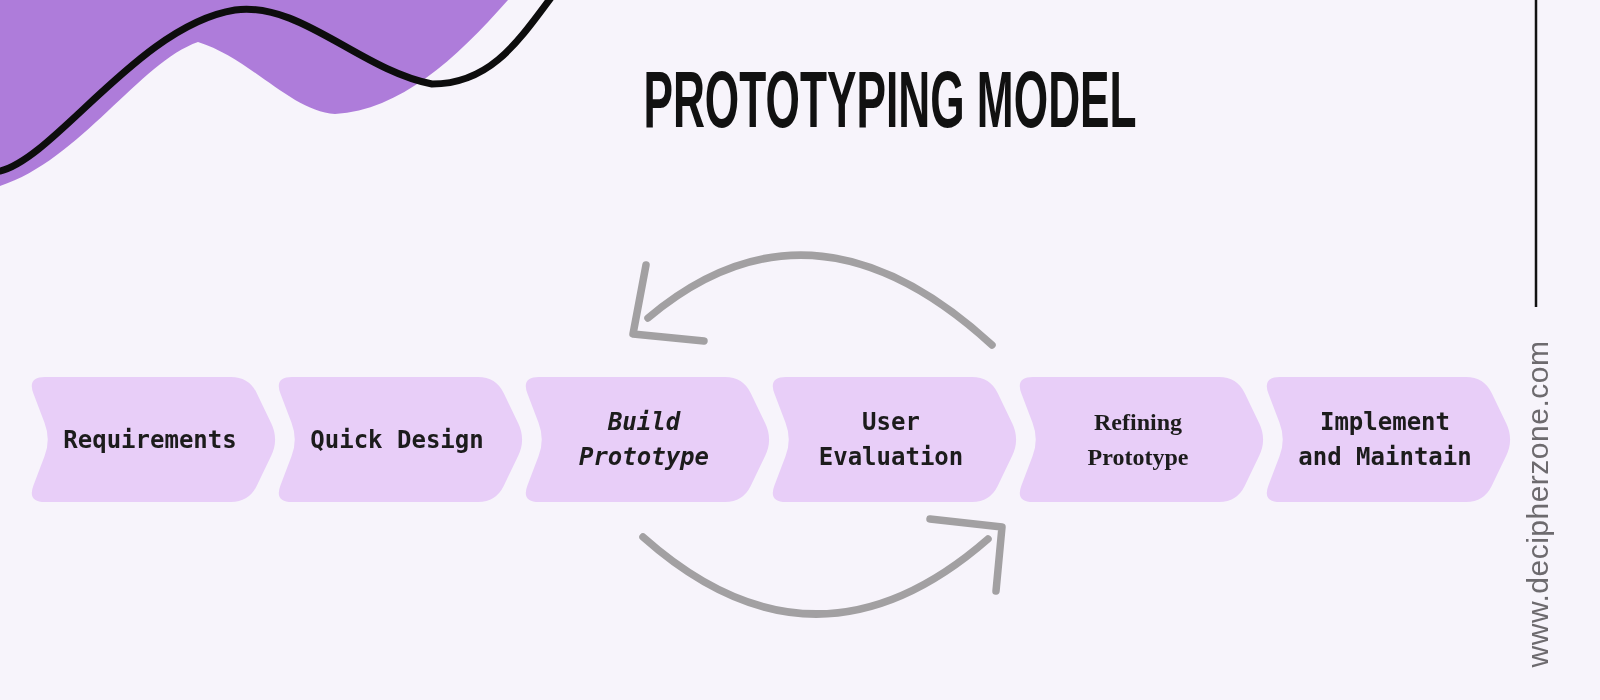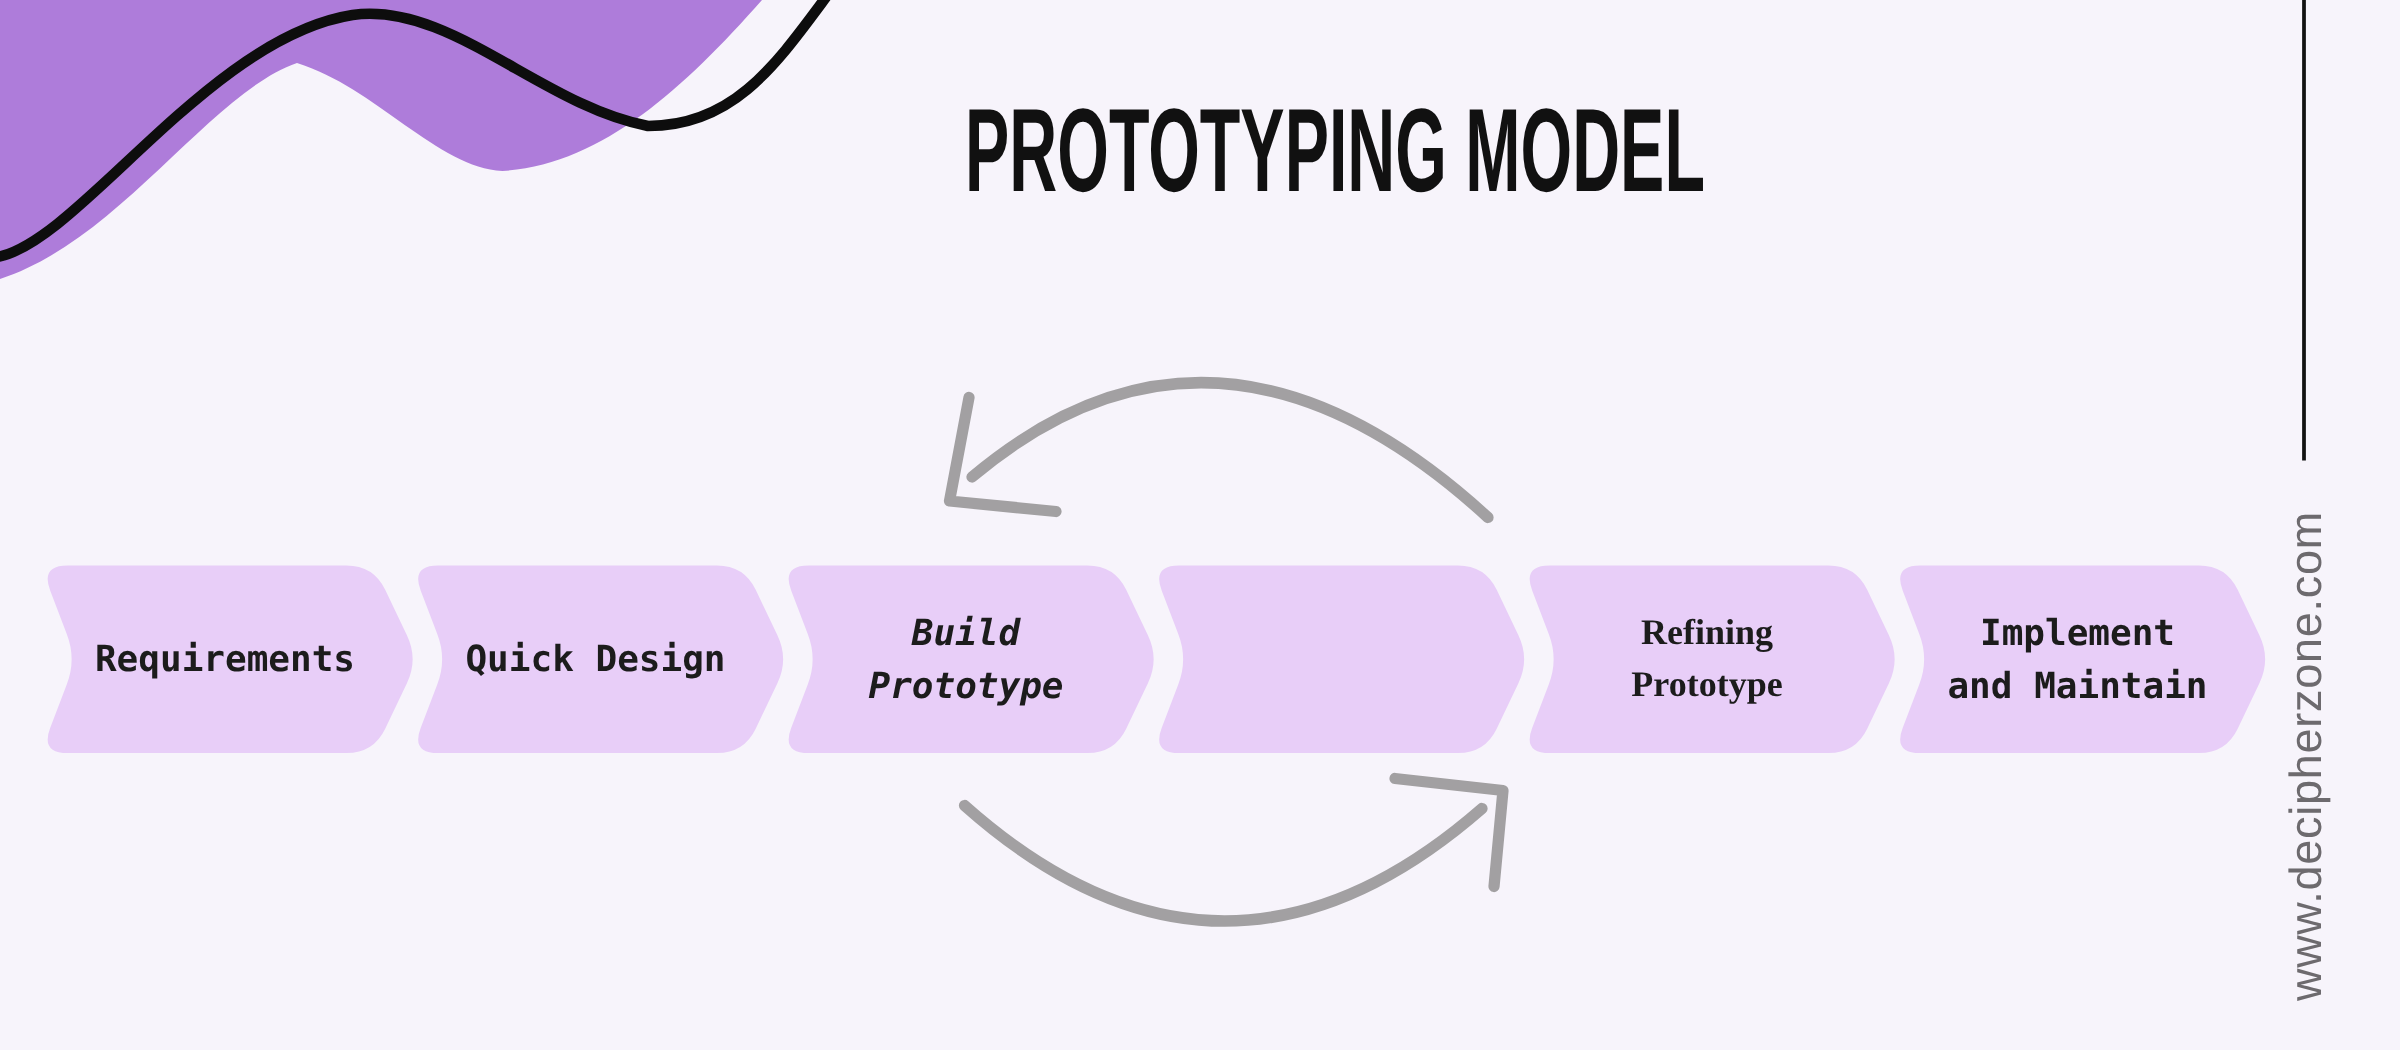--- a/index.html
+++ b/index.html
@@ -96,19 +96,21 @@
   </svg>
 
   <div class="title">
     <span>PROTOTYPING MODEL</span>
   </div>
 
   <div class="step-label s1">Requirements</div>
   <div class="step-label s2">Quick Design</div>
   <div class="step-label s3">Build
 Prototype</div>
+  <div class="step-label s4">User
+Evaluation</div>
   <div class="step-label s5">Refining
 Prototype</div>
   <div class="step-label s6">Implement
 and Maintain</div>
 
   <div class="watermark">www.decipherzone.com</div>
 </div>
 
 </body></html>

